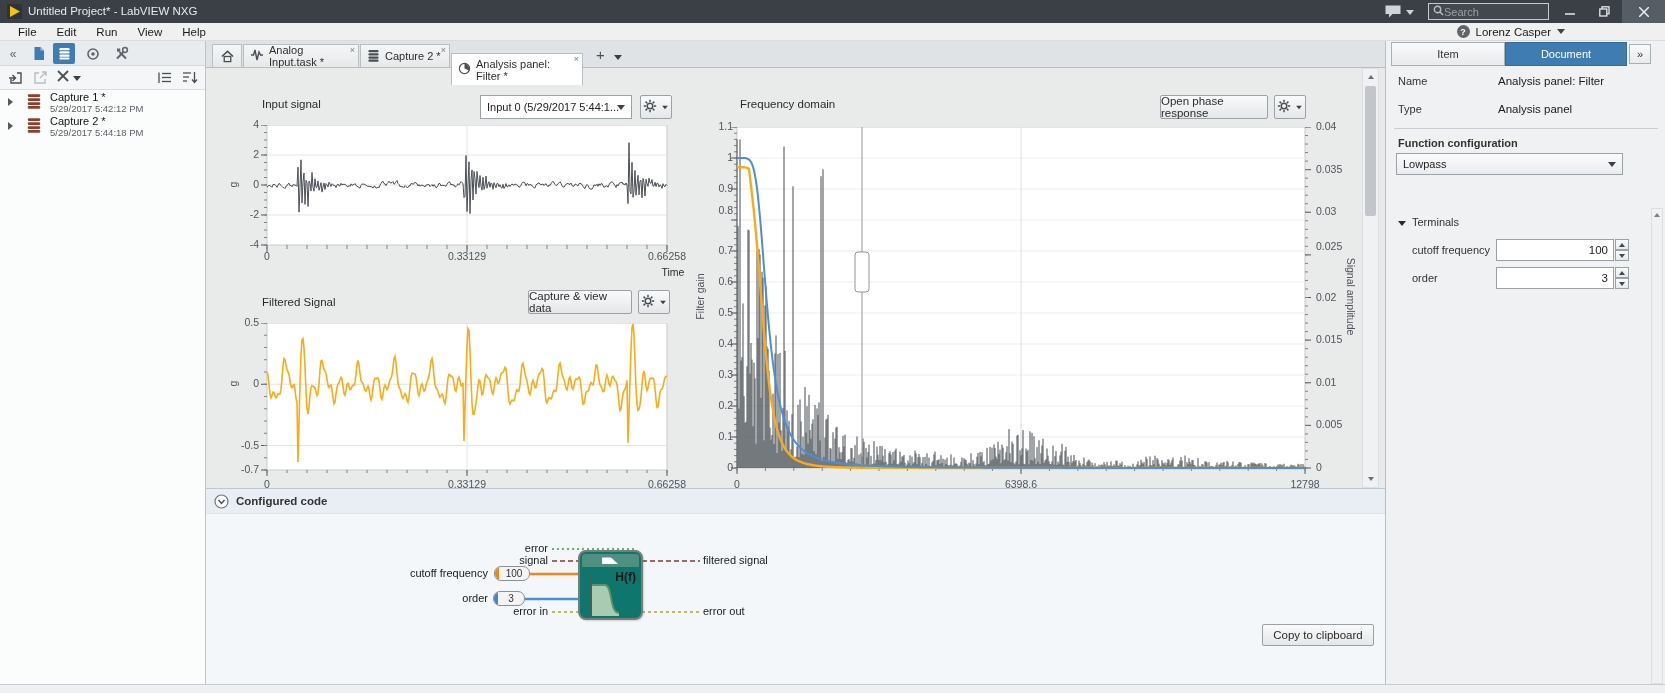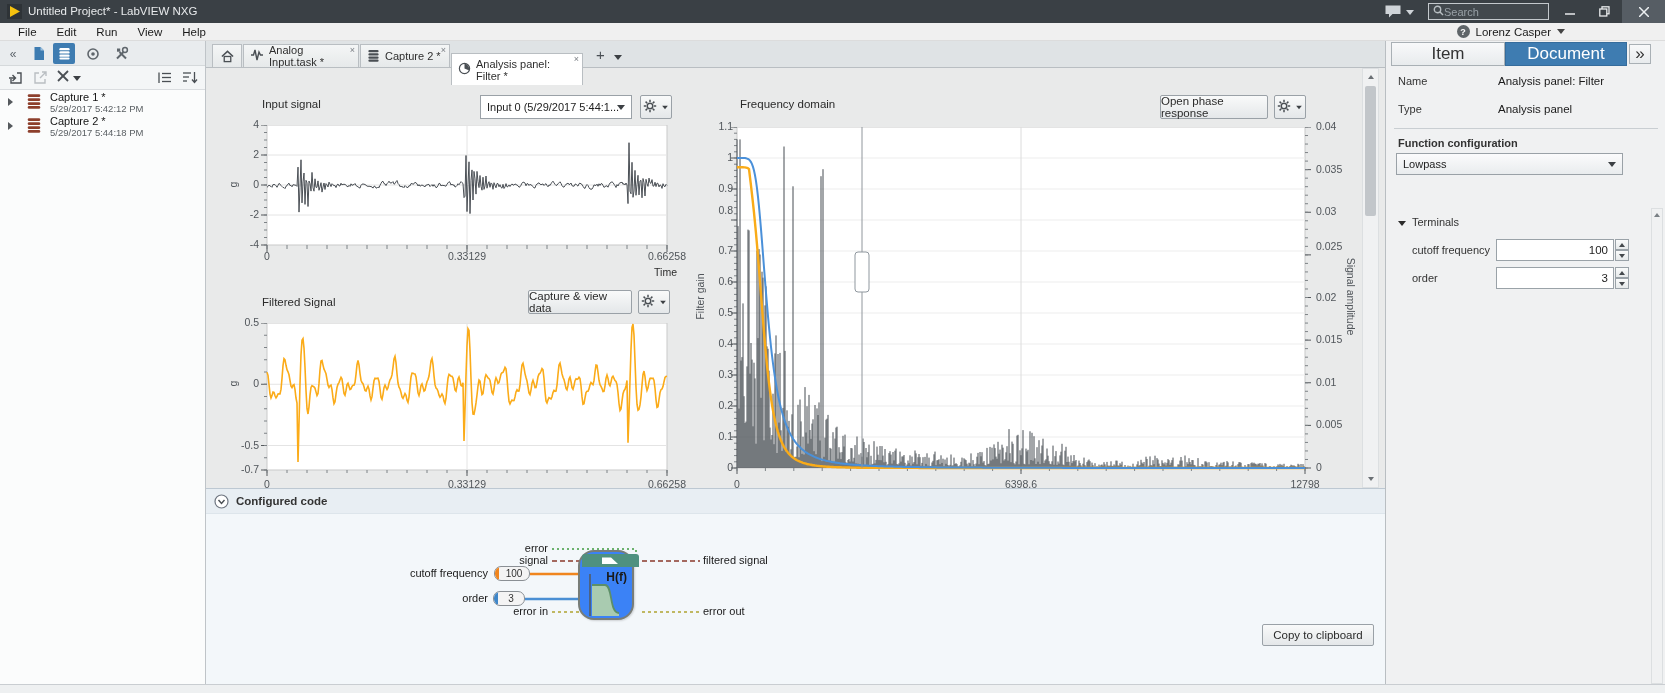--- a/index.html
+++ b/index.html
@@ -40,36 +40,36 @@
 .tri-d{width:0;height:0;border-left:4px solid transparent;border-right:4px solid transparent;border-top:5px solid #3c4044}
 .tri-r{width:0;height:0;border-top:4px solid transparent;border-bottom:4px solid transparent;border-left:5px solid #55595d}
 .tick-lbl{position:absolute;font-size:10.5px;color:#50555a;line-height:13px}
 .rotl{transform:rotate(-90deg)}.rotr{transform:rotate(90deg)}
 
 .sb-track{position:absolute;background:#f0f1f2;border:1px solid #dcdfe1}
 .sb-thumb{position:absolute;background:#c2c6ca;border-radius:2px}
 .sb-btn{position:absolute;display:flex;align-items:center;justify-content:center}
 
 #inspector{left:1385px;top:41px;width:280px;height:643px;background:#f0f1f2;border-left:1px solid #b9bec2}
-.insp-tab{position:absolute;height:24px;display:flex;align-items:center;justify-content:center;font-size:17px;border:1px solid #a9b0b5;background:linear-gradient(#f8f9fa,#e8ebed);color:#333}
+.insp-tab{position:absolute;height:24px;display:flex;align-items:center;justify-content:center;font-size:11px;border:1px solid #a9b0b5;background:linear-gradient(#f8f9fa,#e8ebed);color:#333}
 .insp-tab.active{background:#3e7cb1;color:#fff;border-color:#356c9c}
 .insp-lbl{position:absolute;font-size:11px;color:#333}
 .insp-val{position:absolute;font-size:11.5px;color:#1a1a1a}
 .field{position:absolute;background:#fff;border:1px solid #9aa2a8;font-size:11.5px;display:flex;align-items:center;justify-content:flex-end;padding:0 5px}
 .spin{position:absolute;width:14px;height:22px}
 .spin div{position:absolute;left:0;width:14px;height:11px;background:linear-gradient(#fafbfb,#e6e9ea);border:1px solid #9aa2a8;display:flex;align-items:center;justify-content:center}
 .tri-u-s{width:0;height:0;border-left:3px solid transparent;border-right:3px solid transparent;border-bottom:4px solid #44484c}
 .tri-d-s{width:0;height:0;border-left:3px solid transparent;border-right:3px solid transparent;border-top:4px solid #44484c}
 
 #code-header{left:206px;top:488px;width:1179px;height:26px;background:#e8eef3;border-top:1px solid #bdc8d2;border-bottom:1px solid #dde5eb}
 #code-body{left:206px;top:514px;width:1179px;height:170px;background:#f3f7fa}
 .wire-lbl{position:absolute;font-size:11px;color:#1a1a1a;line-height:13px}
 .pill{position:absolute;height:15px;background:#f4f4f4;border:1px solid #8a8f94;border-radius:7px;display:flex;align-items:center;justify-content:center;font-size:10px;color:#333;overflow:hidden}
 .pill .stripe{position:absolute;left:0;top:0;bottom:0;width:4px}
-#hf-node{position:absolute;left:372px;top:36px;width:56px;height:70px;background:#3b82f6;border:2px solid#787d78;border-radius:16px;box-shadow:1px 1px 2px rgba(0,0,0,.15)}
+#hf-node{position:absolute;left:372px;top:36px;width:65px;height:70px;background:#0f766e;border:2px solid#787d78;border-radius:8px;box-shadow:1px 1px 2px rgba(0,0,0,.15)}
 </style>
 </head>
 <body>
 
 <div id="app">
 
   <div id="titlebar" class="abs">
     <span class="abs" style="left:7px;top:4px">
       <svg width="15" height="15" viewBox="0 0 15 15">
           <rect x="0" y="0" width="15" height="15" fill="#2e3337"></rect>
@@ -300,21 +300,21 @@
             <line x1="4.2" y1="9.8" x2="2.6" y2="11.4" stroke="#4a4f54" stroke-width="1.5"></line>
             <line x1="3.0" y1="7.0" x2="0.8" y2="7.0" stroke="#4a4f54" stroke-width="1.5"></line>
             <line x1="4.2" y1="4.2" x2="2.6" y2="2.6" stroke="#4a4f54" stroke-width="1.5"></line>
             <line x1="7.0" y1="3.0" x2="7.0" y2="0.8" stroke="#4a4f54" stroke-width="1.5"></line>
             <line x1="9.8" y1="4.2" x2="11.4" y2="2.6" stroke="#4a4f54" stroke-width="1.5"></line>
           </svg></span>
         <span class="tri-d" style="transform:scale(.7)"></span>
       </div>
 
     <div class="abs rotl tick-lbl" style="left:19px;top:110px;width:16px;text-align:center">g</div>
-    <div class="abs tick-lbl" style="left:411px;top:198px;width:60px;text-align:right;color:#2b2b2b">Time</div>
+    <div class="abs tick-lbl" style="left:437px;top:198px;width:60px;text-align:center;color:#2b2b2b">Time</div>
     <div class="abs rotl tick-lbl" style="left:19px;top:309px;width:16px;text-align:center">g</div>
     <div class="abs rotl tick-lbl" style="left:459px;top:222px;width:70px;text-align:center">Filter gain</div>
     <div class="abs rotr tick-lbl" style="left:1089px;top:222px;width:110px;text-align:center">Signal amplitude</div>
 
     <div class="sb-track" style="left:1156px;top:0;width:17px;height:420px"></div>
     <div class="sb-btn" style="left:1156px;top:2px;width:17px;height:14px">
         <span class="tri-u-s" style="border-bottom-color:#6a6f74"></span>
       </div>
     <div class="sb-thumb" style="left:1159px;top:18px;width:11px;height:130px"></div>
     <div class="sb-btn" style="left:1156px;top:404px;width:17px;height:14px">

